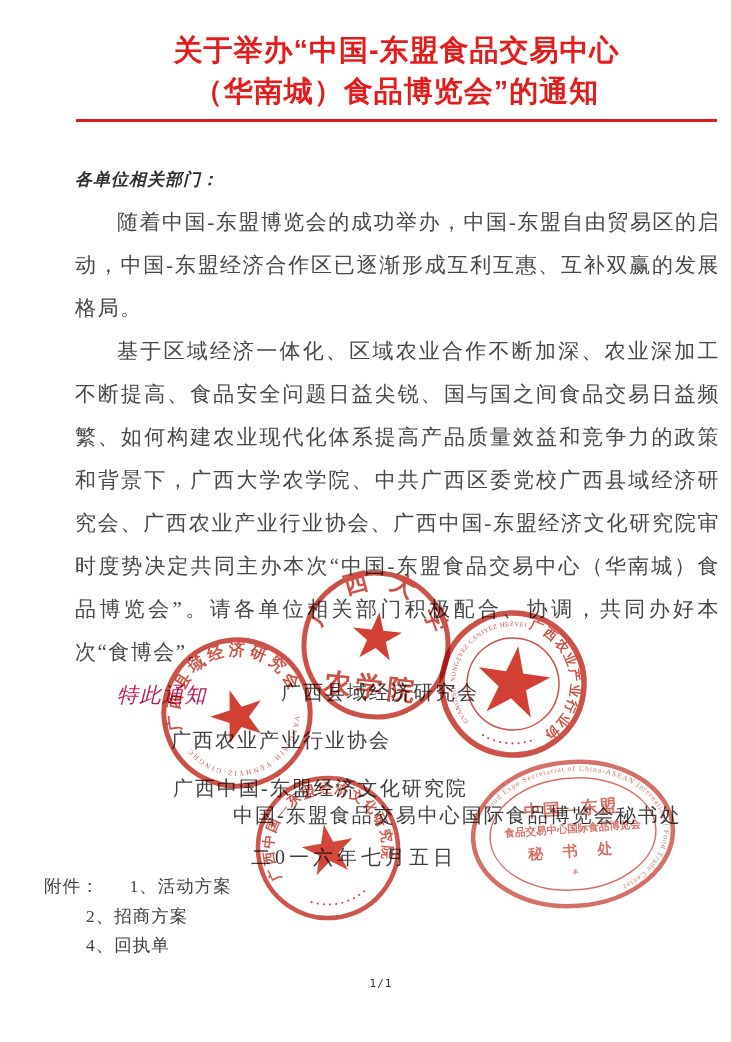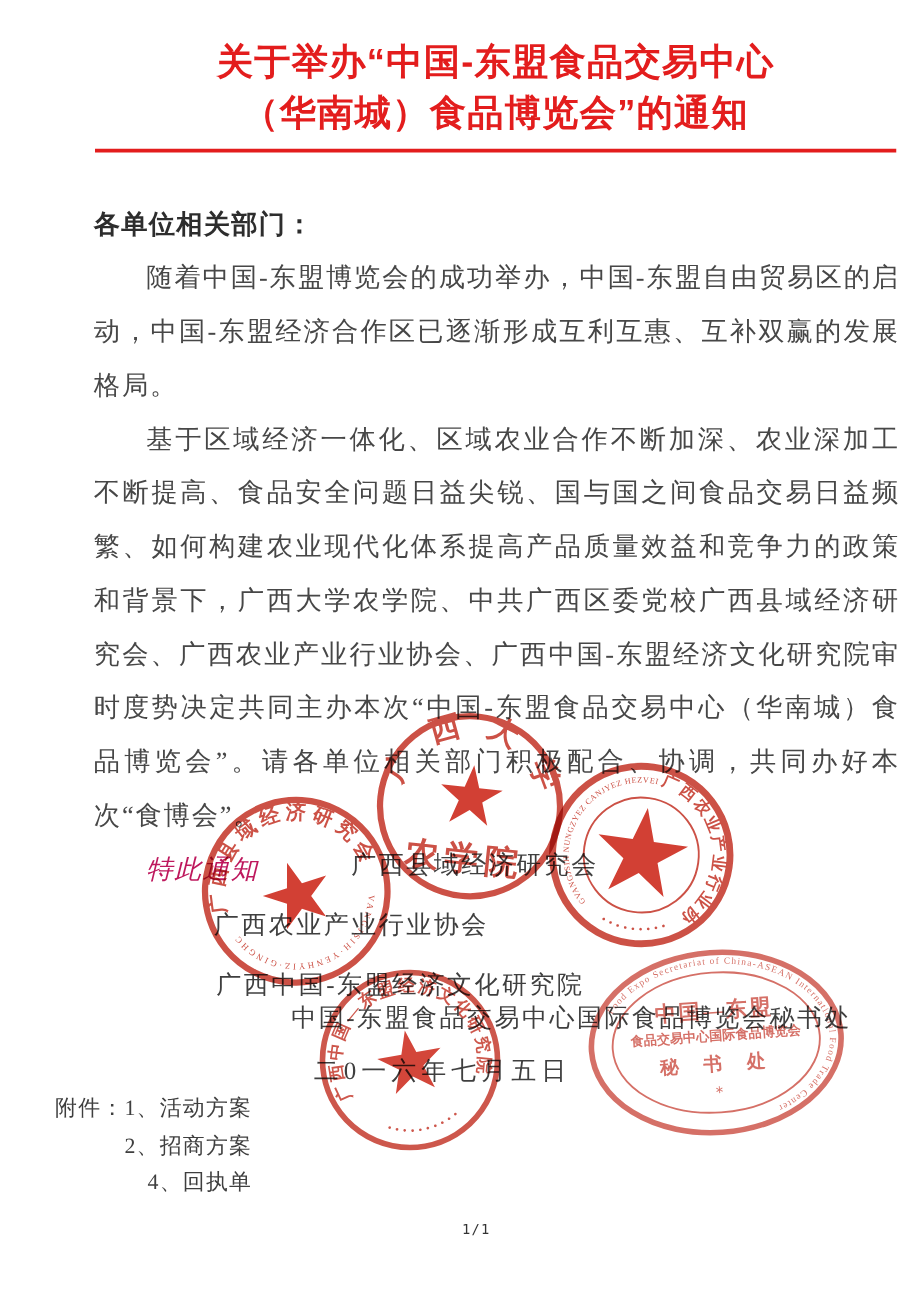--- a/index.html
+++ b/index.html
@@ -7,22 +7,22 @@
     position:relative; width:731px; height:1042px; background:#ffffff;
     overflow:hidden; font-family:"Liberation Serif", serif;padding-left:31px;
   }
   .title {
     margin:30px 40px 0 40px; text-align:center;
     color:#e31d1d; font-weight:bold; font-size:29px; line-height:41px;
     font-family:"Liberation Sans", sans-serif; letter-spacing:1px;
   }
   .red-rule { border:none; border-top:3px solid #e31d1d; margin:7px 45px 0 45px; }
   .salutation {
-    margin:36px 42px 0 44px; font-size:21px; font-weight:bold;
-    color:#2d2d2d; line-height:43px; letter-spacing:1px;
+    margin:36px 42px 0 44px; font-size:17px; font-weight:bold;
+    color:#2d2d2d; line-height:43px; letter-spacing:1px;font-style:italic;
   }
   .para {
     margin:0 42px 0 44px; font-size:21px; line-height:43px; color:#474747;
     text-align:justify; text-indent:2em; letter-spacing:1.5px;
   }
   .closing {
     margin:0 42px 0 44px; font-size:21px; line-height:43px; color:#be185d;
     text-indent:2em; letter-spacing:1.5px;font-style:italic;
   }
   .sig {
@@ -32,22 +32,22 @@
   .sig1 { left:243px; top:631px; }
   .sig2 { left:281px; top:680px; }
   .sig3 { left:171px; top:728px; }
   .sig4 { left:173px; top:776px;text-align:right; }
   .sig5 { left:233px; top:803px; }
   .sigdate { left:251px; top:845px; letter-spacing:4px; }
   .attachments {
     position:absolute; left:44px; top:872px; font-size:17.5px; color:#3f3f3f;
     line-height:29.5px; letter-spacing:1px;
   }
-  .att-first { display:flex; }
-  .att-rest { padding-left:42px;text-align:right; }
+  .att-first { display:flex;gap:30px; }
+  .att-rest { padding-left:42px; }
   .pagenum {
     position:absolute; left:0; right:0; top:977px; text-align:center;
     font-family:"DejaVu Sans Mono", monospace; font-size:11px; font-weight:normal;
     color:#333333; letter-spacing:1px;
   }
   .stamp { position:absolute; mix-blend-mode:multiply; }
   .stamp svg text { font-family:"Liberation Serif", serif; }
   .op88 { opacity:.88; } .op85 { opacity:.85; } .op72 { opacity:.72; }
 </style>
 </head>

